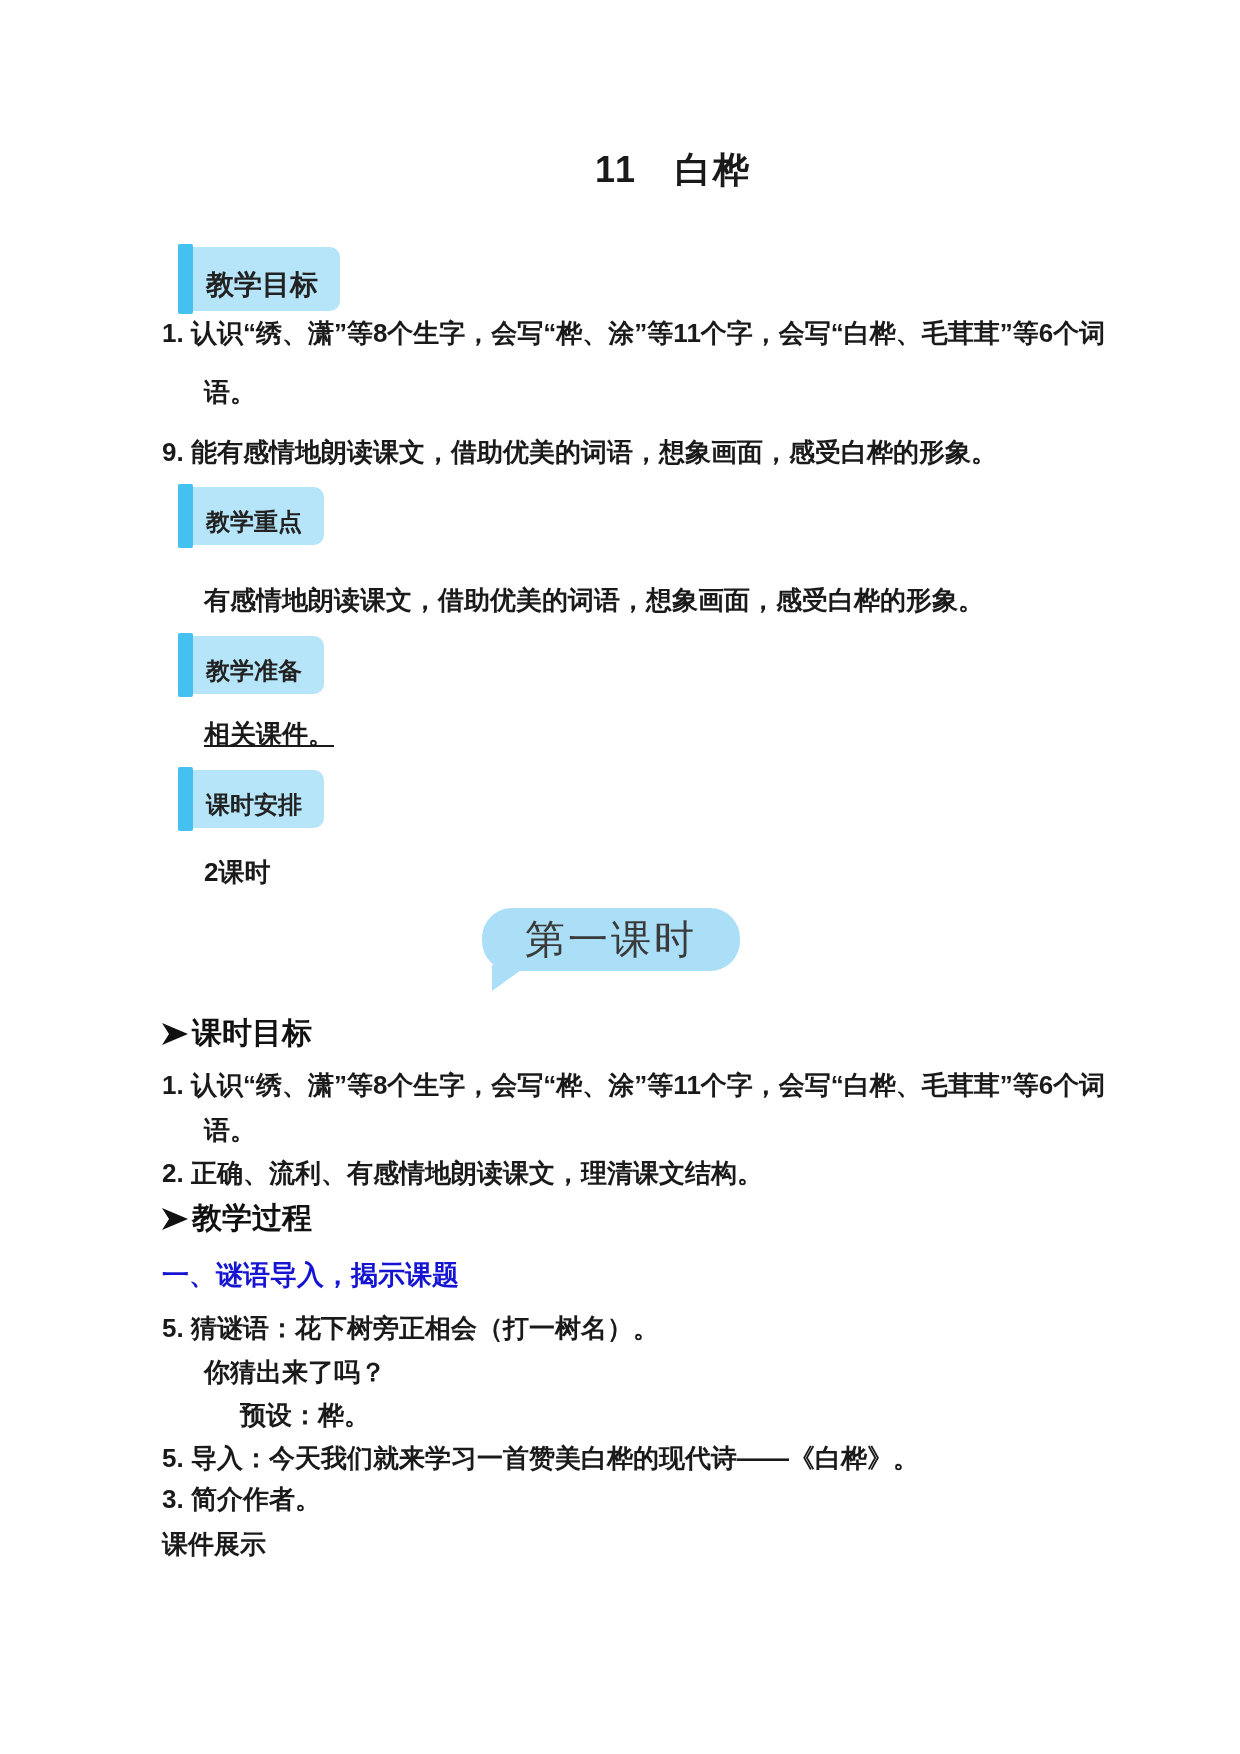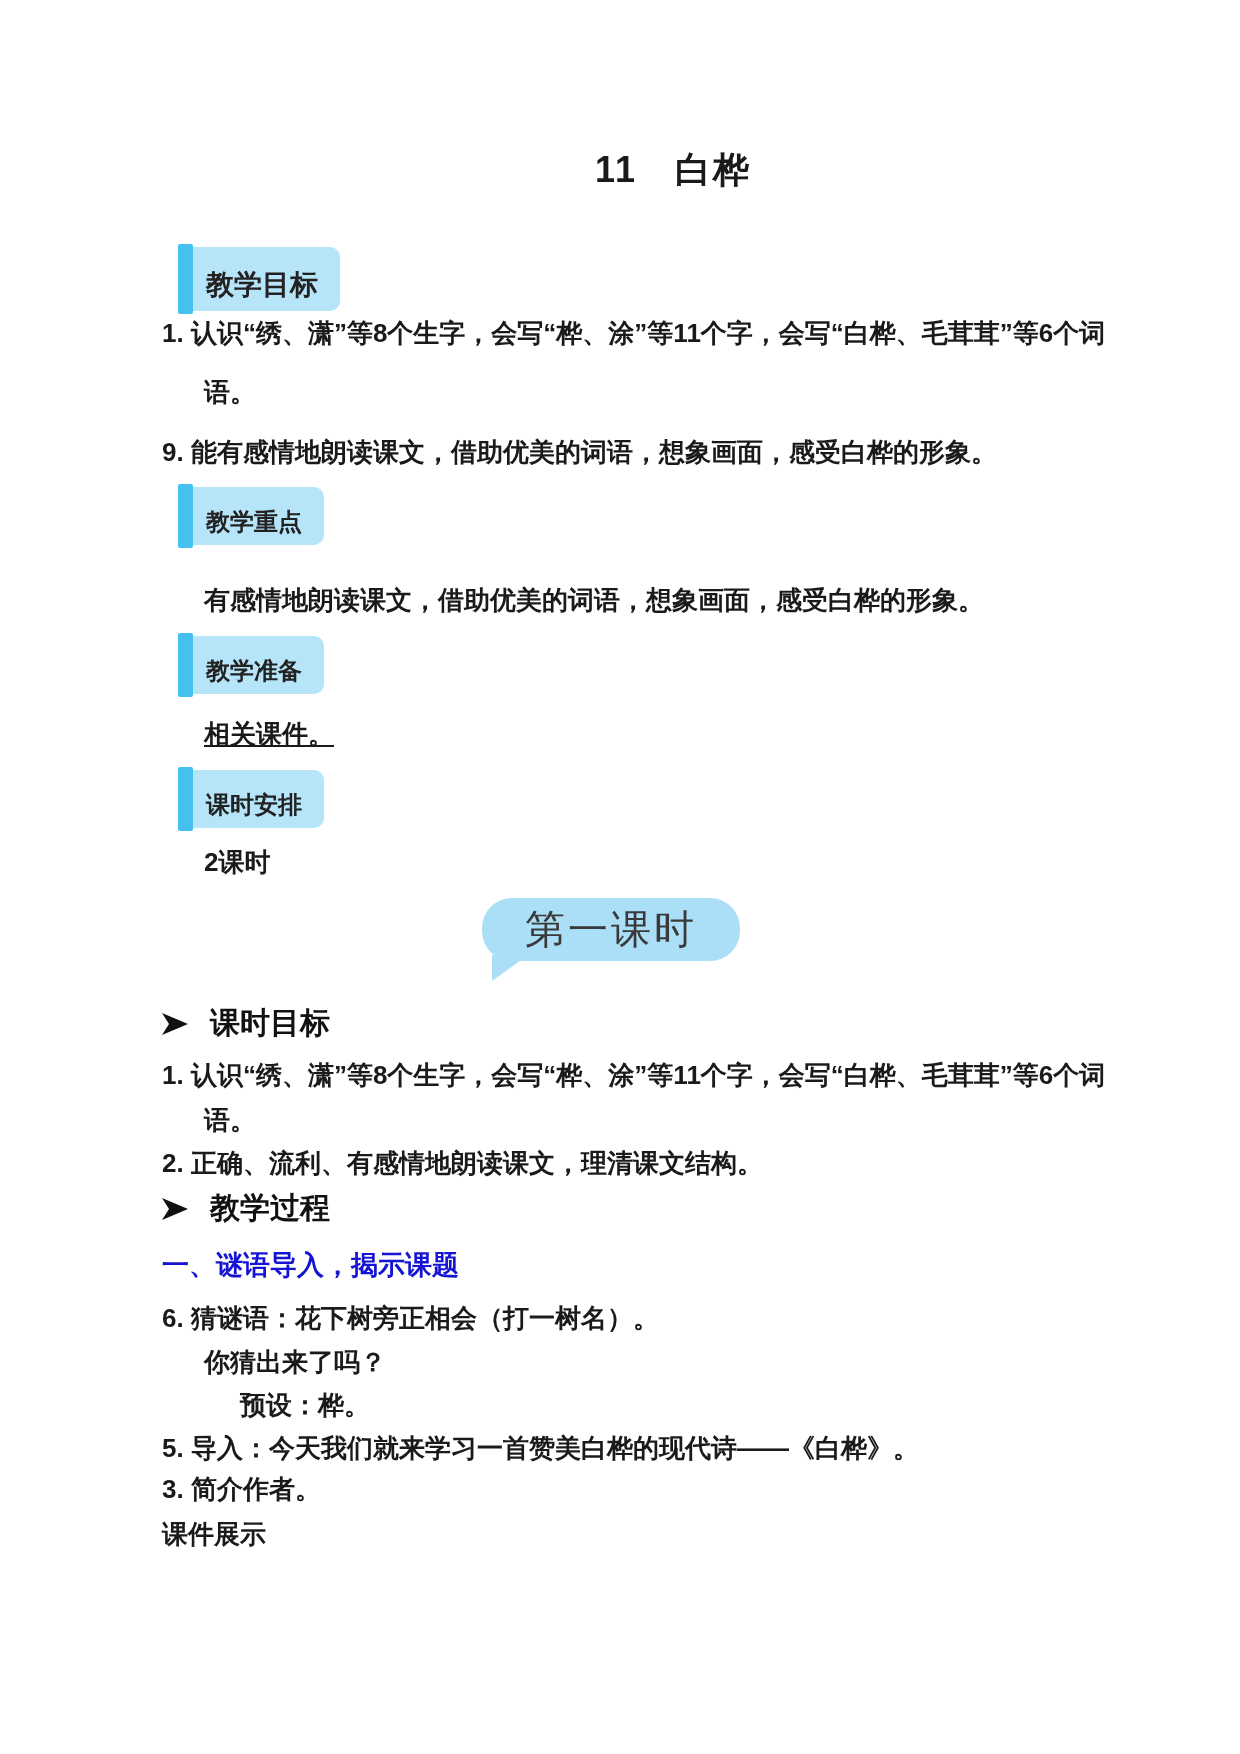--- a/index.html
+++ b/index.html
@@ -43,34 +43,34 @@
     display:flex;align-items:center;justify-content:center;
     font-size:40px;font-weight:400;letter-spacing:3px;color:var(--bubble-text,#3a3a3a);
   }
   .bubble-tail{
     position:absolute;left:10px;bottom:-20px;width:0;height:0;
     border-top:26px solid var(--bubble-bg,#aadff7);
     border-right:36px solid transparent;
   }
   
   .arrow-heading{
-    display:flex;align-items:center;gap:22px;
+    display:flex;align-items:center;gap:4px;
     margin:0;font-size:30px;font-weight:700;color:#111;
   }
   .arrow-heading .arrow-icon{flex:0 0 auto;display:inline-flex;}
   .blue-heading{
     margin:0;font-size:27px;font-weight:700;line-height:33px;
     color:var(--heading-blue,#1414d2);white-space:nowrap;
   }
   
   .mt-6{margin-top:6px;}  .mt-8{margin-top:8px;}  .mt-10{margin-top:10px;}
   .mt-11{margin-top:11px;}.mt-12{margin-top:12px;}.mt-14{margin-top:14px;}
   .mt-15{margin-top:15px;}.mt-18{margin-top:18px;}.mt-19{margin-top:19px;}
   .mt-20{margin-top:20px;}.mt-26{margin-top:26px;}.mt-27{margin-top:27px;}
-  .mt-34{margin-top:24px;text-decoration:underline;}.mt-35{margin-top:18px;}.mt-39{margin-top:39px;}
+  .mt-34{margin-top:24px;text-decoration:underline;}.mt-35{margin-top:28px;}.mt-39{margin-top:39px;}
   .mt-42{margin-top:42px;}
 </style>
 </head>
 <body>
 
 <div class="page">
 
   <h1 class="doc-title">11　白桦</h1>
 
   
@@ -125,20 +125,20 @@
     <span class="arrow-icon">
       <svg width="26" height="26" viewBox="0 0 26 26" aria-hidden="true">
         <polygon points="0,2 26,13 0,24 7,13" fill="#111"></polygon>
       </svg>
     </span>
     <span>教学过程</span>
   </h2>
 
   <p class="blue-heading mt-20">一、谜语导入，揭示课题</p>
 
-  <p class="body-line mt-20">6. 猜谜语：花下树旁正相会（打一树名）。</p>
+  <p class="body-line mt-20">5. 猜谜语：花下树旁正相会（打一树名）。</p>
   <p class="body-line mt-11 in-1">你猜出来了吗？</p>
   <p class="body-line mt-10 in-2">预设：桦。</p>
   <p class="body-line mt-10">5. 导入：今天我们就来学习一首赞美白桦的现代诗——《白桦》。</p>
   <p class="body-line mt-8">3. 简介作者。</p>
   <p class="body-line mt-12">课件展示</p>
 
 </div>
 
 </body></html>

